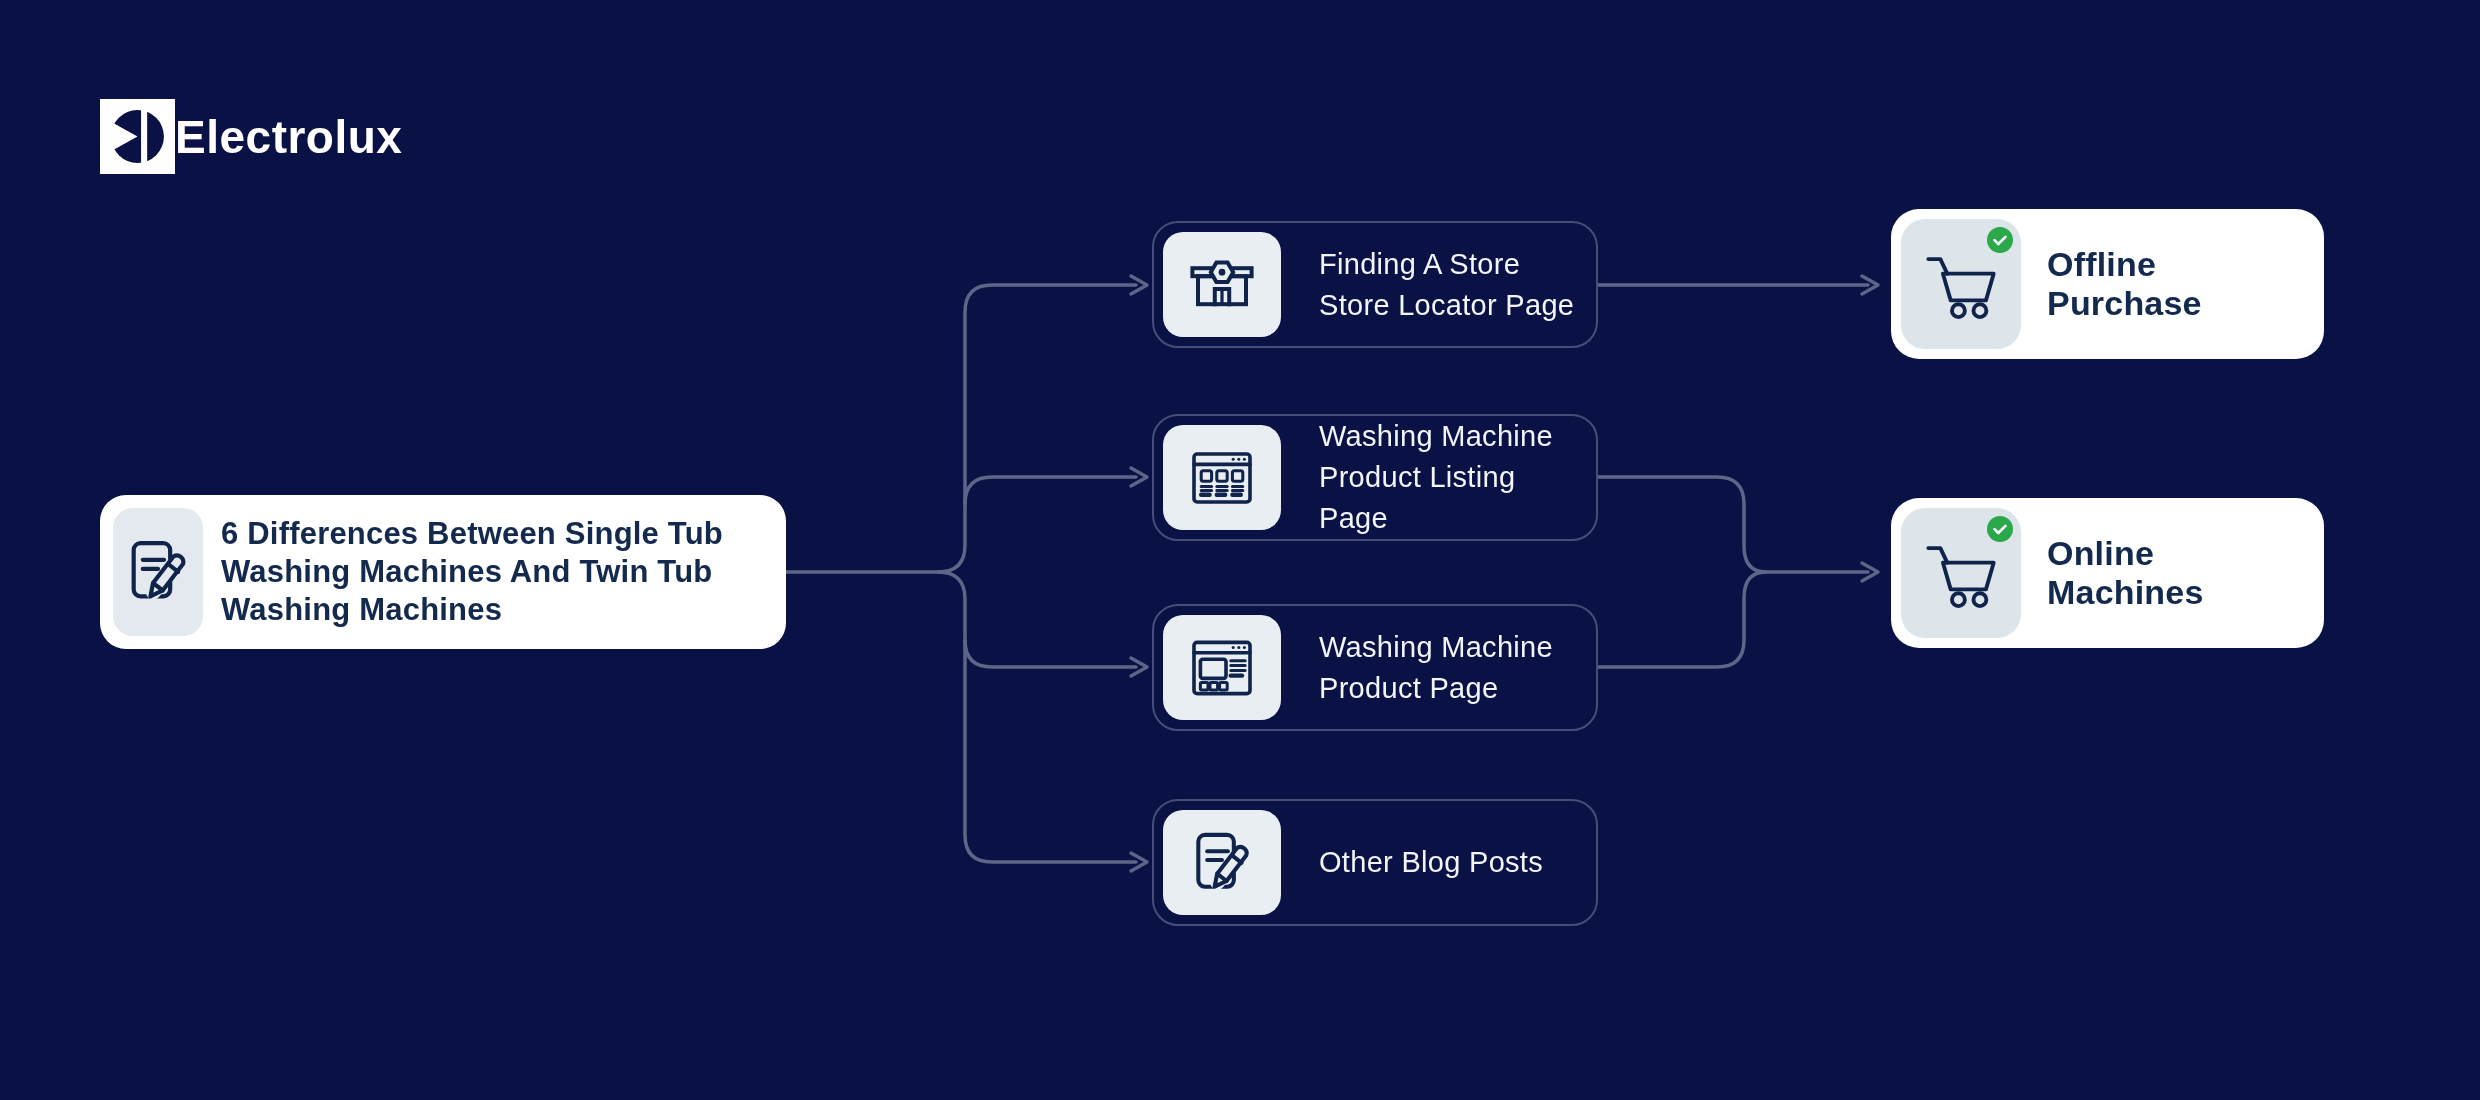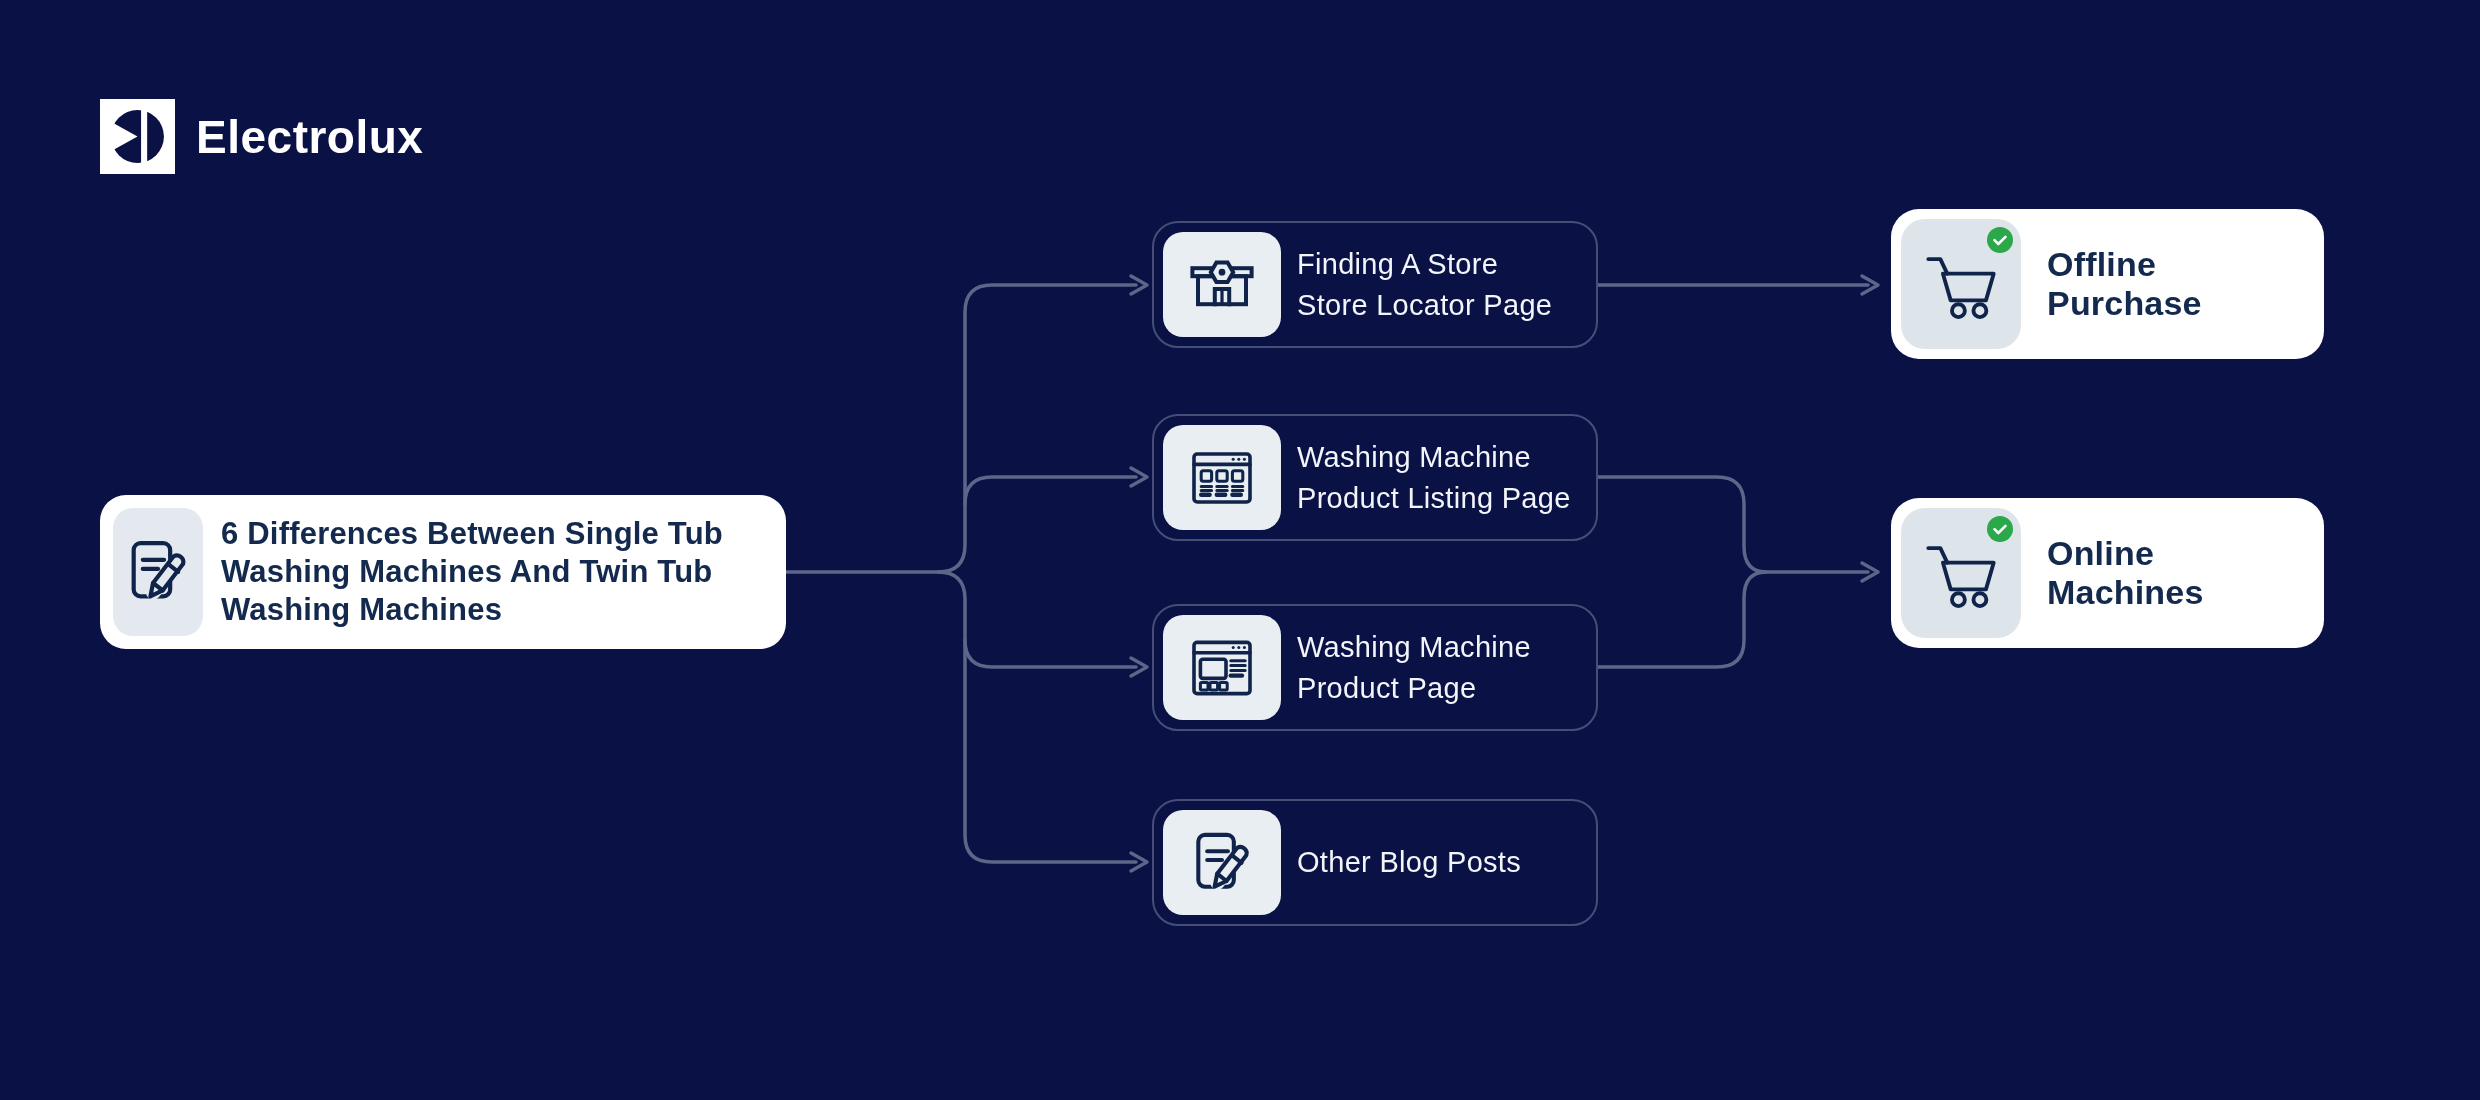--- a/index.html
+++ b/index.html
@@ -4,39 +4,39 @@
 <style>
   html,body{margin:0;padding:0;background:#0a1145;}
   .canvas{
     position:relative;width:2480px;height:1100px;background:#0a1145;
     font-family:"Liberation Sans",sans-serif;overflow:hidden;
   }
   svg{display:block;}
   .connectors{position:absolute;left:0;top:0;pointer-events:none;}
 
   
-  .logo{position:absolute;left:100px;top:99px;display:flex;align-items:center;gap:21px;}
+  .logo{position:absolute;left:100px;top:99px;display:flex;align-items:center;}
   .logo-mark{width:75px;height:75px;background:#ffffff;display:flex;align-items:center;justify-content:center;}
   .logo-text{color:#ffffff;font-size:46px;font-weight:700;letter-spacing:0.5px;}
 
   
   .card{position:absolute;display:flex;align-items:center;box-sizing:border-box;}
   .tile{display:flex;align-items:center;justify-content:center;flex:0 0 auto;position:relative;}
   .pre{white-space:pre-line;}
 
   
   .source-card{left:100px;top:495px;width:686px;height:154px;background:#ffffff;border-radius:26px;}
   .source-tile{margin-left:13px;width:90px;height:128px;background:#e3e9ee;border-radius:20px;}
   .source-title{margin:0 10px 0 18px;font-size:31px;line-height:38px;font-weight:700;color:#13294d;letter-spacing:0.2px;}
 
   
   .mid-card{left:1152px;width:446px;height:127px;background:transparent;border:2px solid #454e77;border-radius:26px;}
   .mid-1{top:221px;} .mid-2{top:414px;} .mid-3{top:604px;} .mid-4{top:799px;}
   .mid-tile{margin-left:9px;width:118px;height:105px;background:#e9eef3;border-radius:20px;}
-  .mid-label{margin:0 8px 0 16px;font-size:29px;line-height:41px;font-weight:500;color:#f2f5f9;letter-spacing:0.3px;}
+  .mid-label{margin:0 8px 0 38px;font-size:29px;line-height:41px;font-weight:500;color:#f2f5f9;letter-spacing:0.3px;}
 
   
   .out-card{left:1891px;width:433px;height:150px;background:#ffffff;border-radius:28px;}
   .out-1{top:209px;} .out-2{top:498px;}
   .out-tile{margin-left:10px;width:120px;height:130px;background:#dee5ea;border-radius:24px;}
   .out-label{margin:0 6px 0 26px;font-size:34px;font-weight:700;color:#13294d;letter-spacing:0.2px;}
 
   .badge{position:absolute;top:8px;right:8px;width:26px;height:26px;}
 </style>
 </head>

